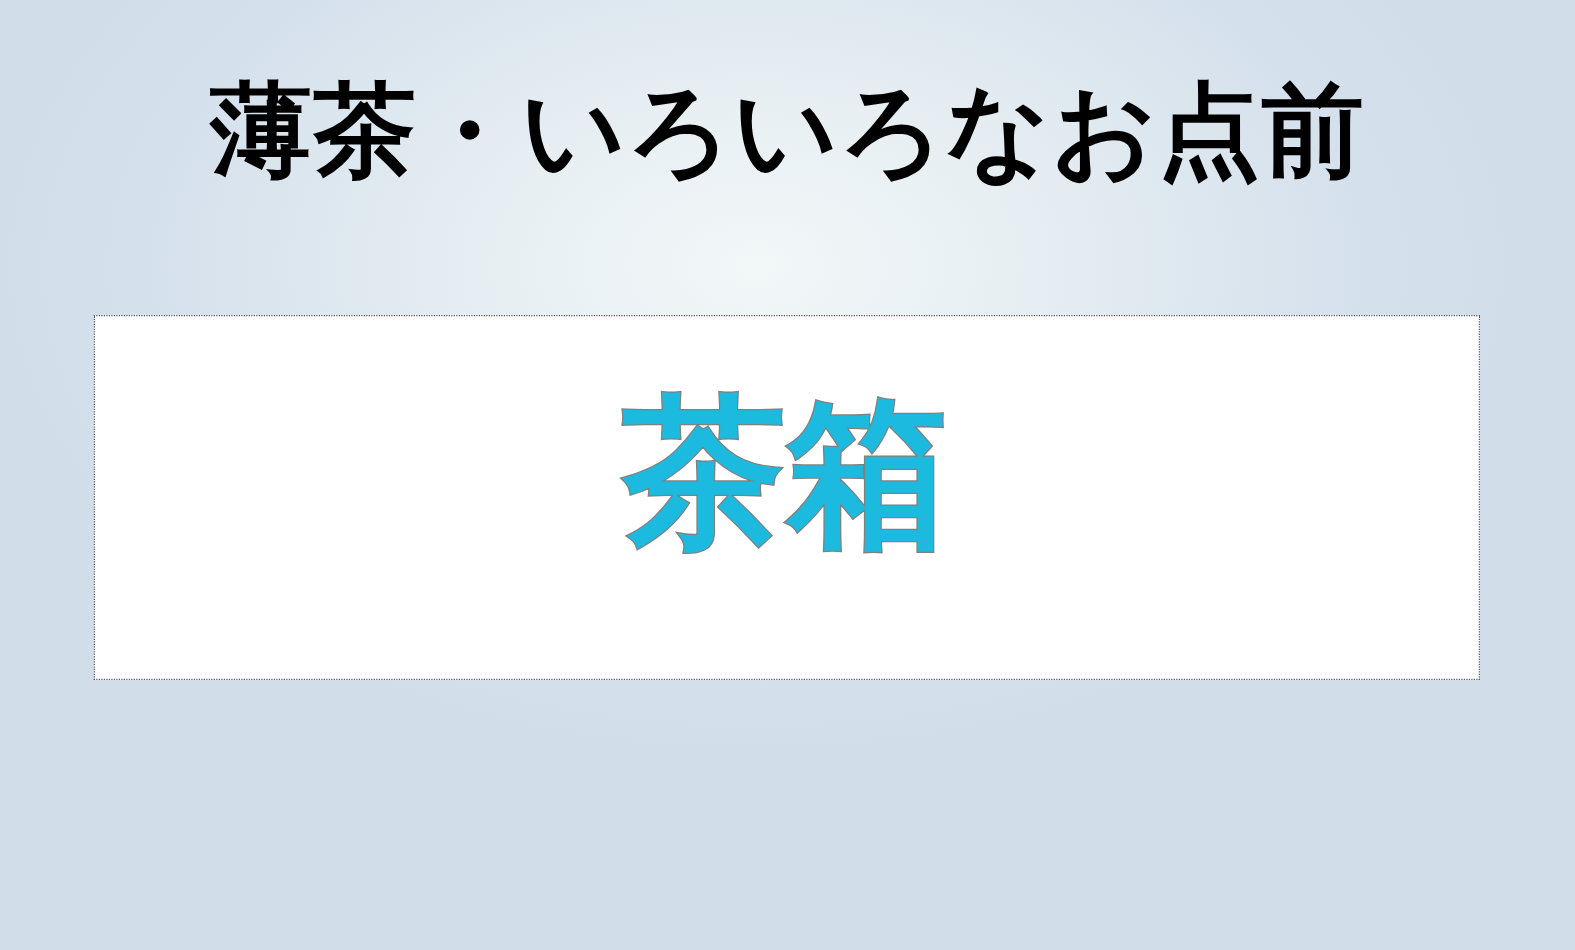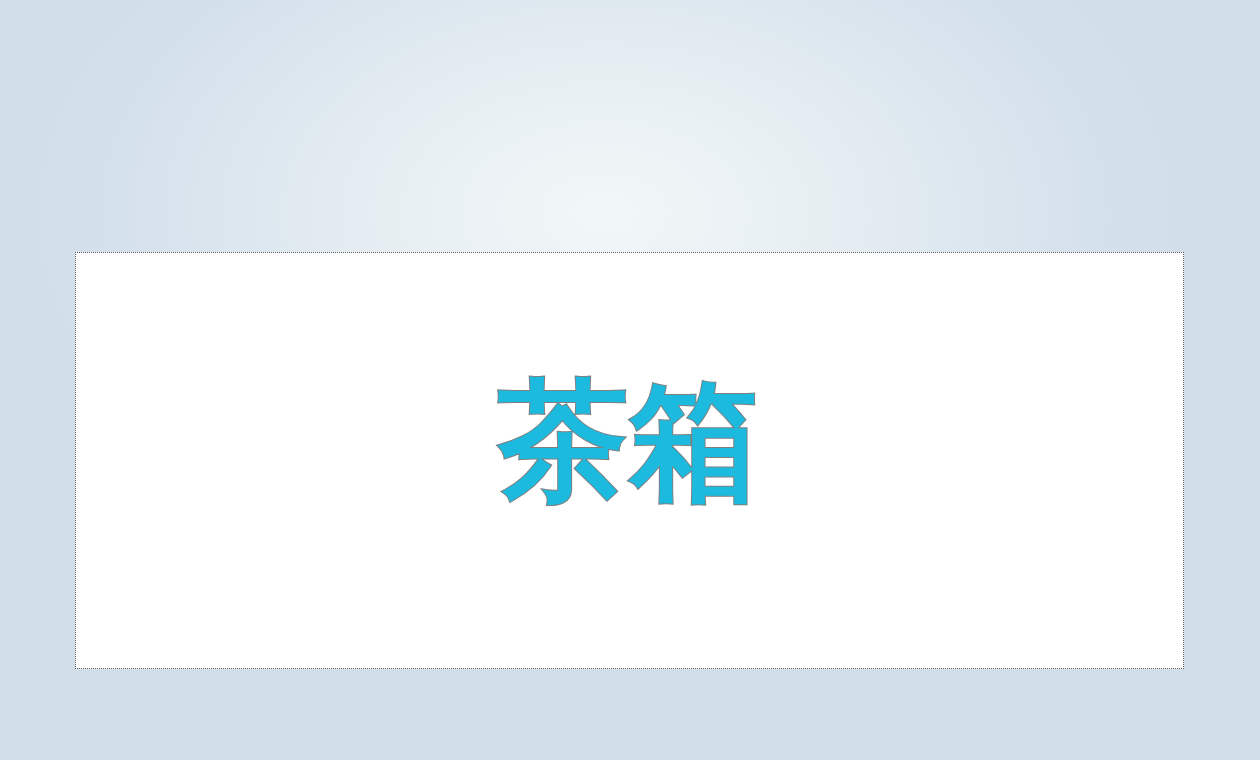--- a/index.html
+++ b/index.html
@@ -51,21 +51,21 @@
     white-space: nowrap;
     text-rendering: optimizeLegibility;
   }
 
   
   #content-box {
     position: absolute;
     left: 75px;
     top: 252px;
     width: 1109px;
-    height: 417px;
+    height: 292px;
     box-sizing: border-box;
     background: #ffffff;
     border: 1px dotted #595959;
     display: flex;
     flex-direction: column;
     align-items: center;
     justify-content: center;
   }
 
   #content-text {
@@ -94,20 +94,23 @@
 
   #line-yukidemae {
     font-size: 124px;
   }
 </style>
 </head>
 <body>
 
 <div id="slide">
 
+  <div id="title-block">
+    <h1 id="slide-title">薄茶・いろいろなお点前</h1>
+  </div>
 
   <div id="content-box">
     <div id="content-text">
       <span class="content-line" id="line-chabako">茶箱</span>
     </div>
   </div>
 
 </div>
 
 </body></html>

